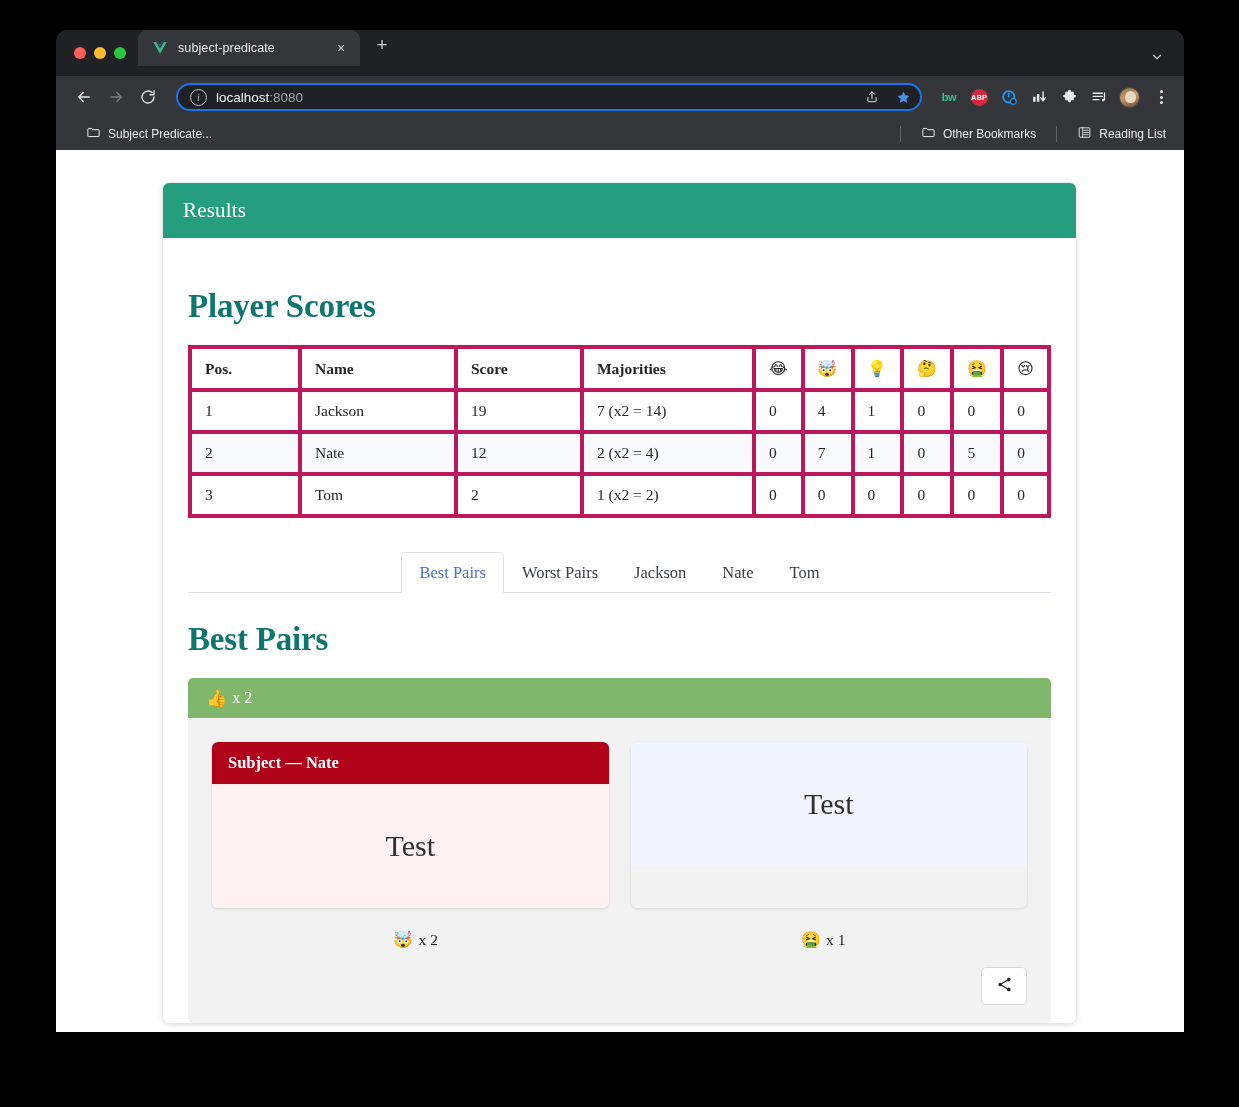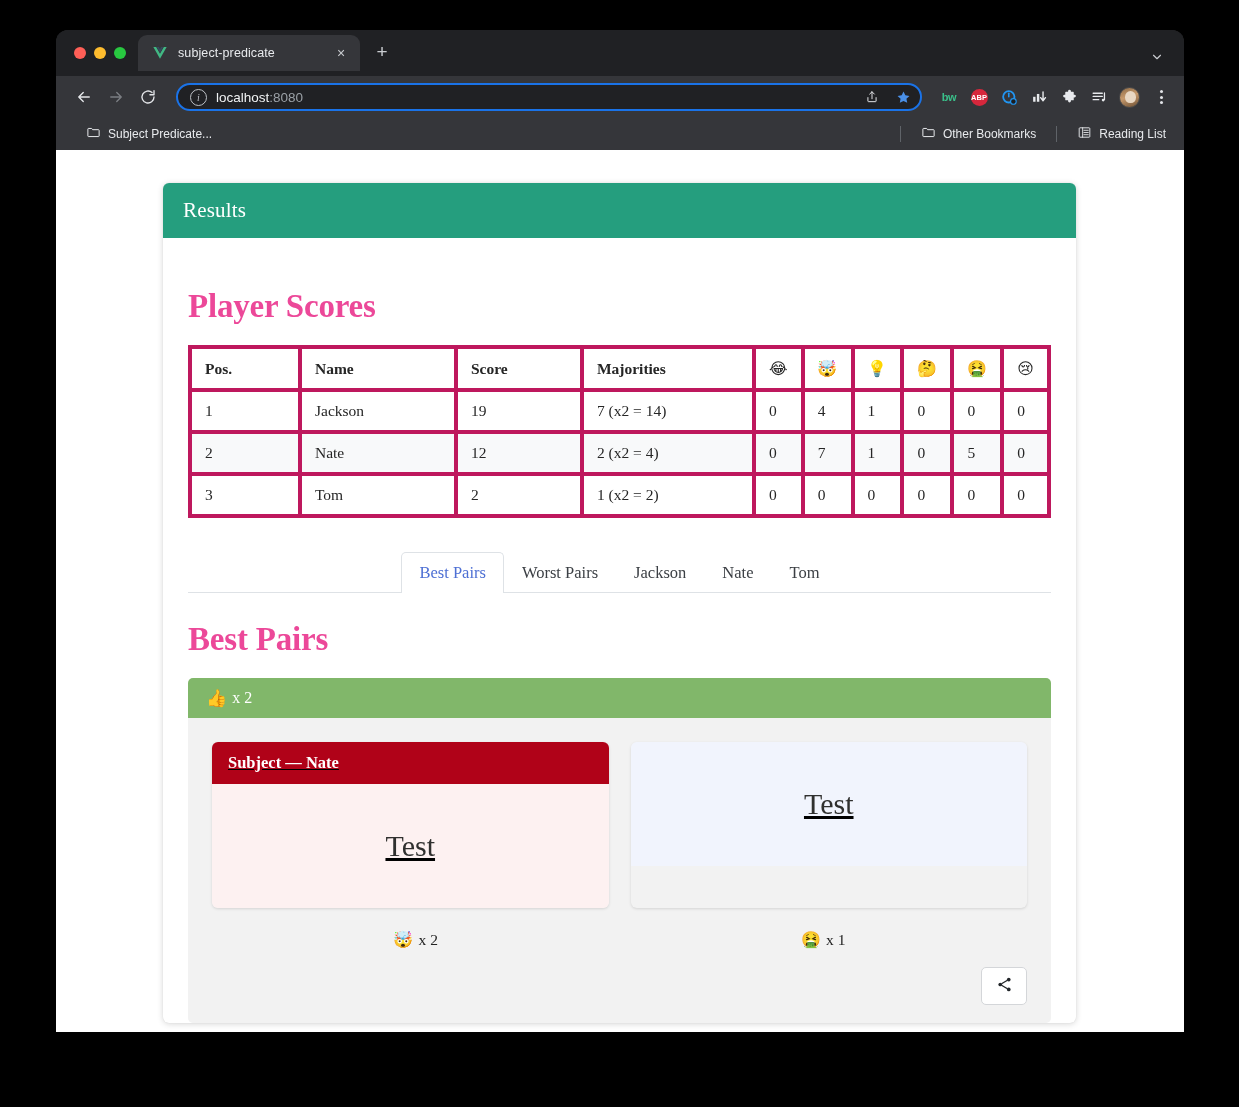--- a/index.html
+++ b/index.html
@@ -22,21 +22,21 @@
     background: #292b2e;
     border-radius: 12px 12px 0 0;
     overflow: hidden;
   }
 
   
   .tab-strip {
     height: 46px;
     background: #202124;
     display: flex;
-    align-items: center;
+    align-items: flex-start;
     padding-left: 14px;
     position: relative;
   }
   .traffic-lights {
     display: flex;
     align-items: center;
     gap: 8px;
     height: 46px;
     padding: 0 12px 0 4px;
   }
@@ -239,21 +239,21 @@
     font-size: 21px;
     letter-spacing: 0.2px;
   }
 
   .panel-body { padding: 22px 25px 0 25px; }
 
   h2.section-title {
     font-family: "Liberation Serif", serif;
     font-weight: 700;
     font-size: 33px;
-    color: #ec4899;
+    color: #0f766e;
     margin: 28px 0 20px 0;
     letter-spacing: -0.2px;
   }
 
   
   table.scores {
     width: 100%;
     border-collapse: collapse;
     font-family: "Liberation Serif", serif;
     font-size: 15.5px;
@@ -316,21 +316,20 @@
     background: #f2f2f2;
     padding: 24px 24px 18px 24px;
     border-radius: 0 0 5px 5px;
   }
   .cards-row { display: flex; gap: 22px; }
   .card {
     flex: 1;
     border-radius: 6px;
     overflow: hidden;
     box-shadow: 0 1px 3px rgba(0,0,0,0.13);
-    text-decoration: underline;
   }
   .card-head {
     padding: 11px 16px;
     color: #ffffff;
     font-family: "Liberation Serif", serif;
     font-weight: 700;
     font-size: 16.5px;
   }
   .card-head.subject { background: #b00218; }
   .card-head.predicate { background: #1565ef; }

